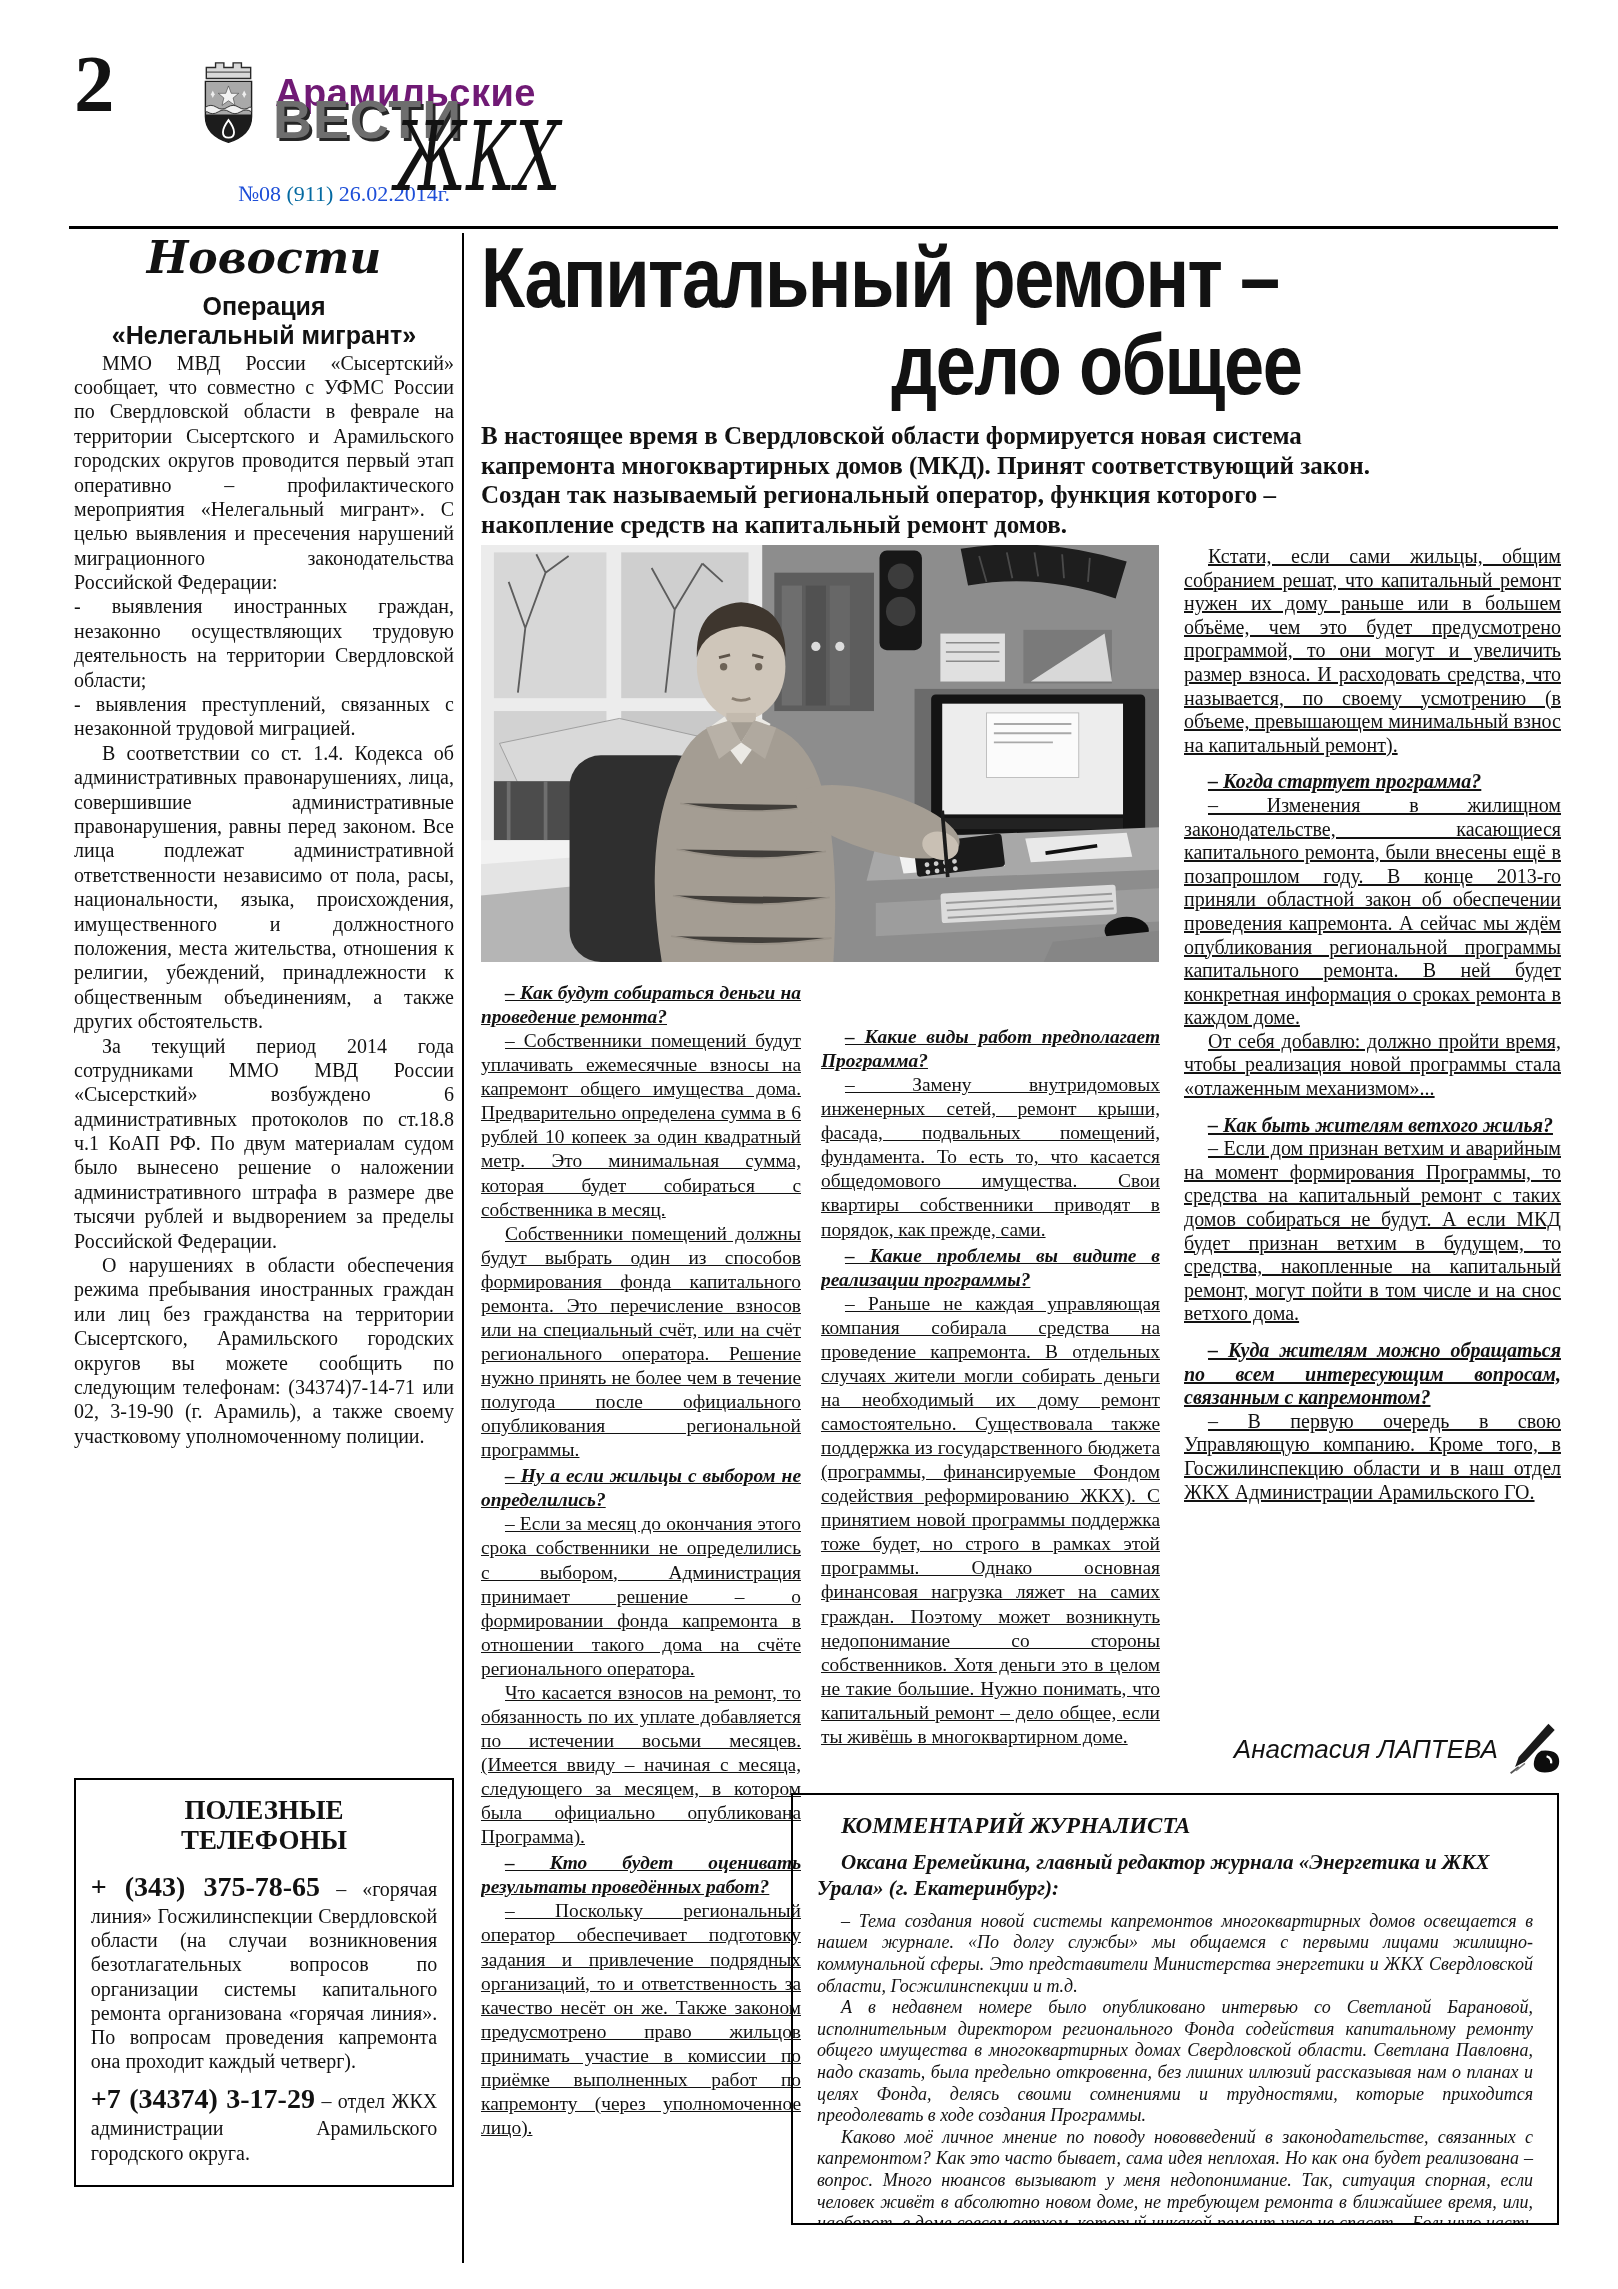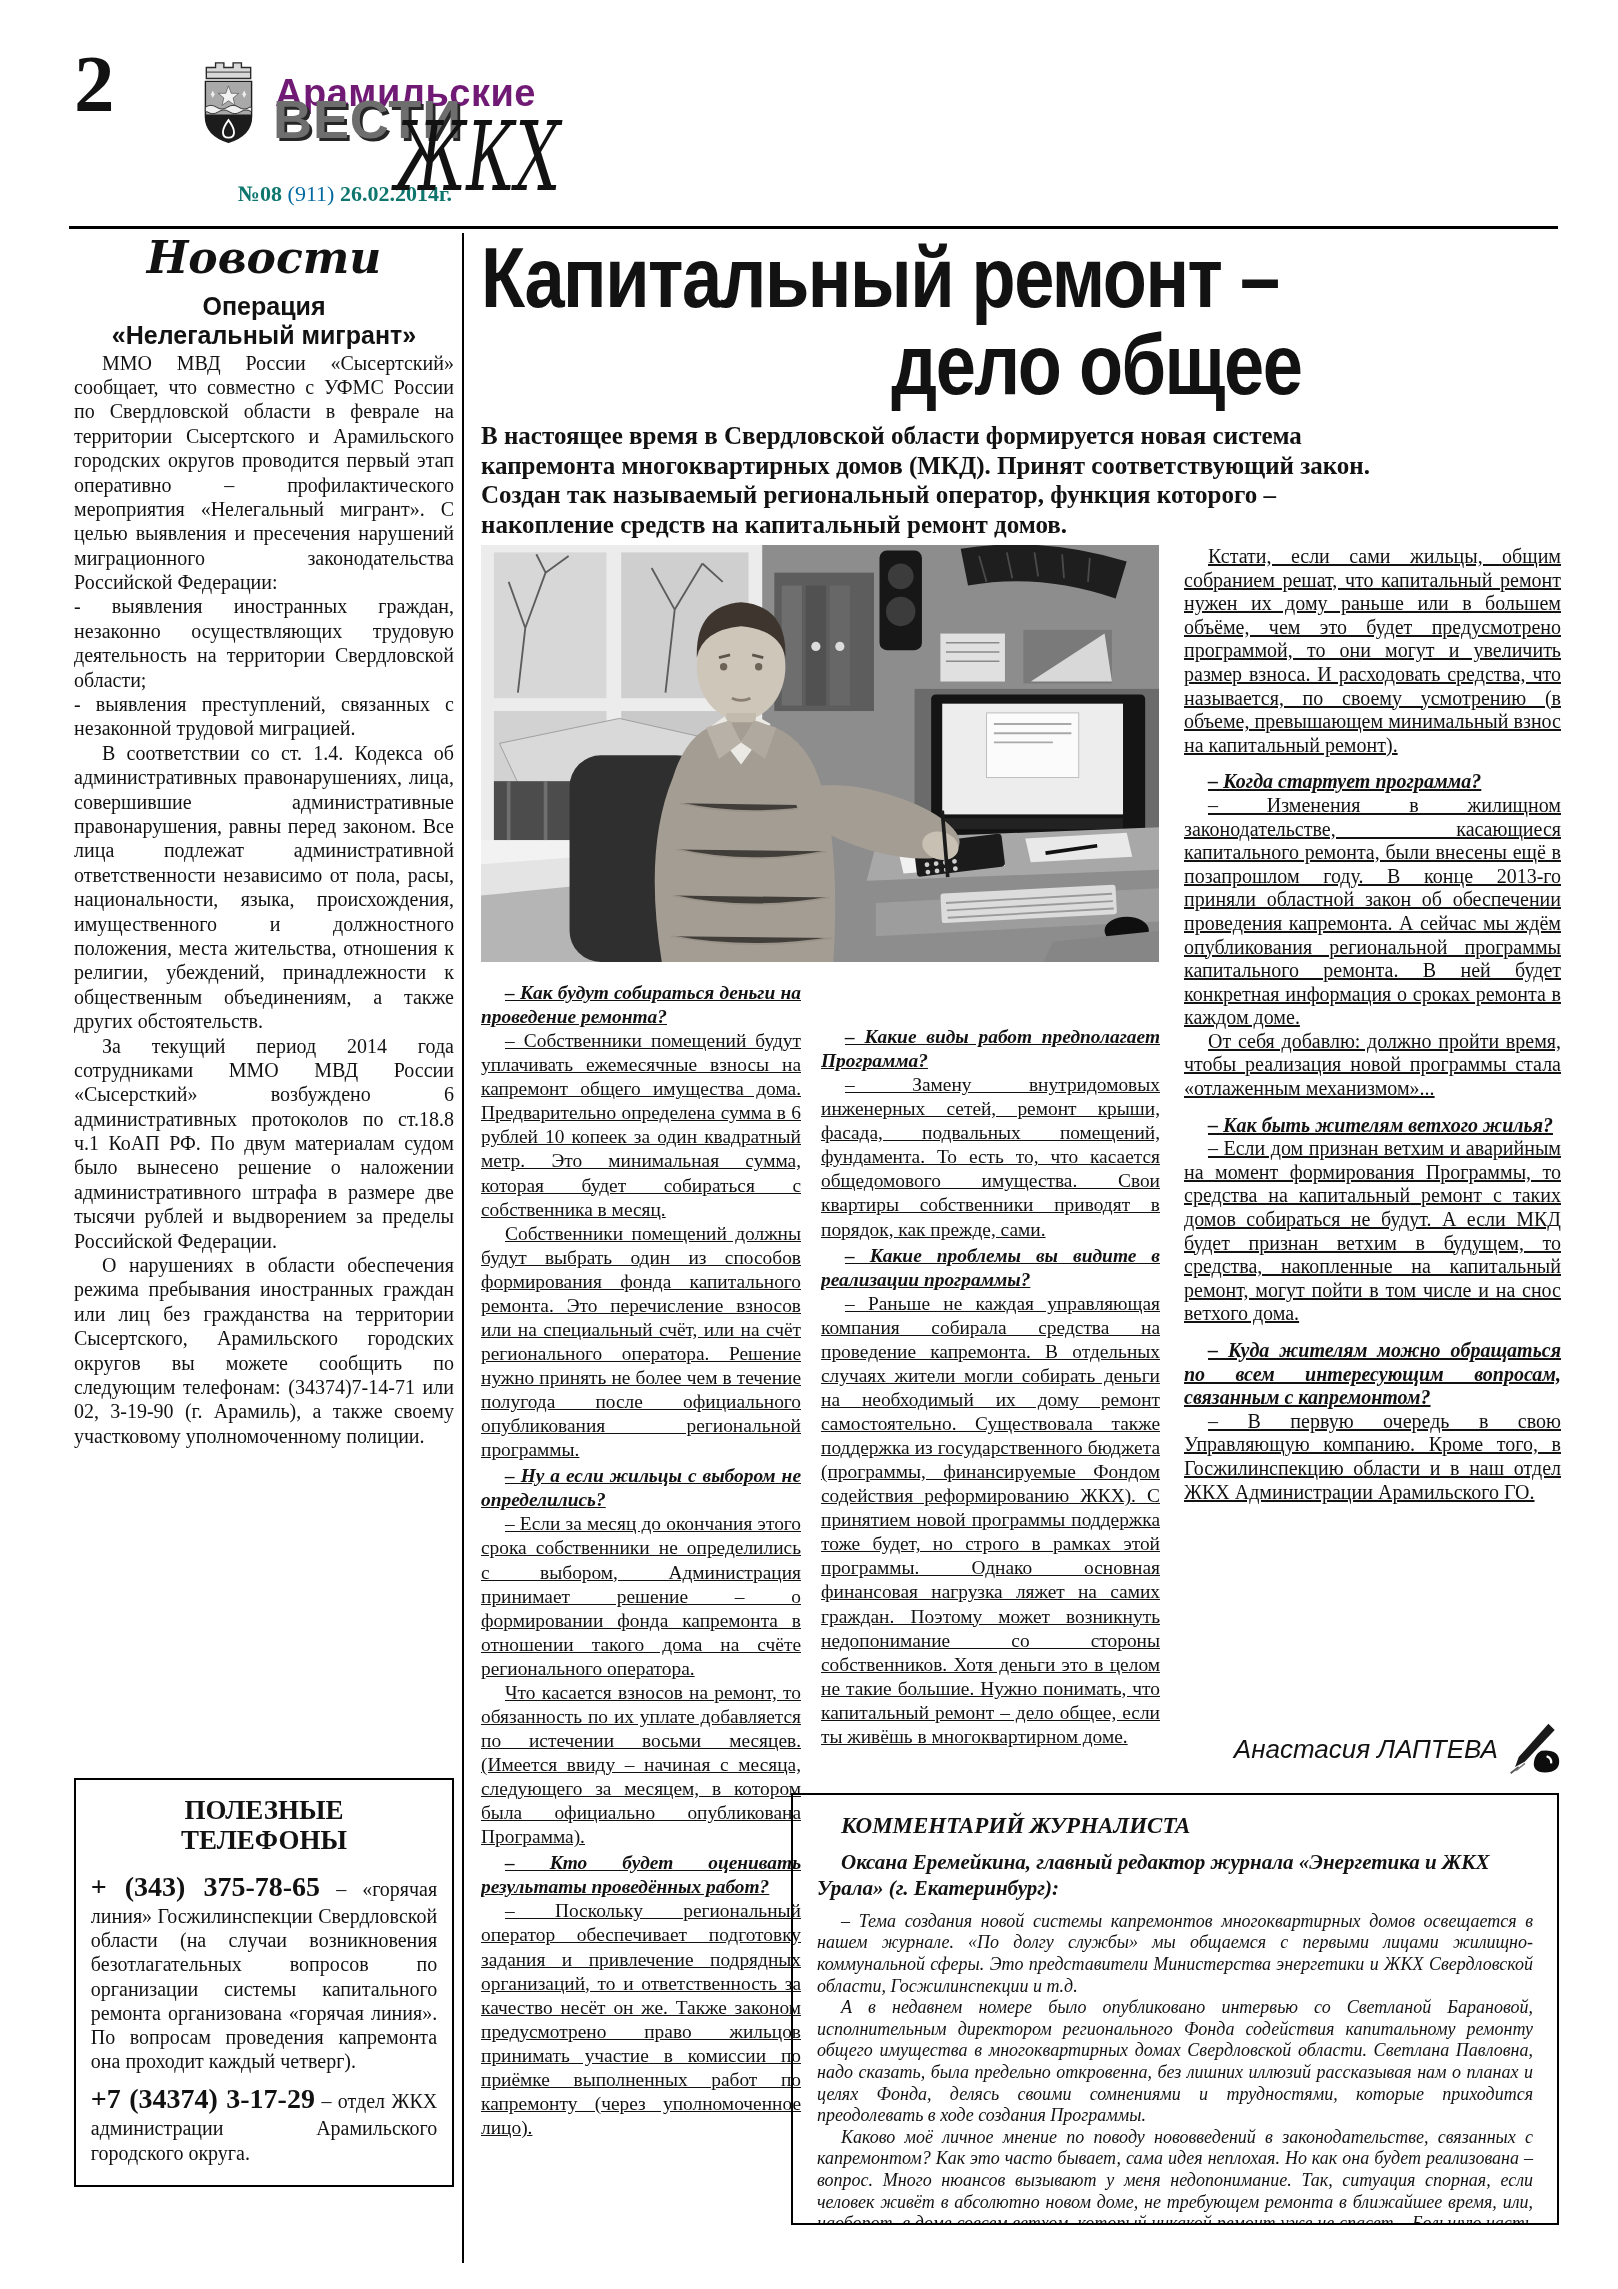--- a/index.html
+++ b/index.html
@@ -9,21 +9,21 @@
   .abs { position:absolute; }
 
   
   .pagenum { left:74px; top:44px; font-size:81px; font-weight:bold; line-height:1; }
   .crest   { left:198px; top:61px; width:61px; height:85px; }
   .logo-top{ left:275px; top:72px; font-family:"Liberation Sans",sans-serif; font-weight:bold;
              font-size:38px; letter-spacing:0.5px; color:#701a75; }
   .logo-main{ left:273px; top:92px; font-family:"Liberation Sans",sans-serif; font-weight:800;
              font-size:54px; line-height:1; color:#6e6e6e; text-shadow:2.8px 2.8px 0 #262626; letter-spacing:0.9px; }
   .issue   { left:238px; top:181px; font-size:22px; }
-  .issue .no, .issue .dt { font-weight:bold; color:#0f766e; }
+  .issue .no, .issue .dt { font-weight:normal; color:#1d4ed8; }
   .issue .paren { color:#0369a1; }
   .jkh { left:395px; top:109px; font-family:"DejaVu Serif",serif; font-style:italic;
          font-size:96px; line-height:1; transform:scaleX(.66); transform-origin:left top; }
   .rule { left:69px; top:226px; width:1489px; height:2.8px; background:#000; }
   .divider { left:462px; top:233px; width:1.8px; height:2030px; background:#000; }
 
   
   .newscol { left:74px; top:234px; width:380px; }
   .news-title { text-align:center; font-family:"DejaVu Serif",serif; font-style:italic;
                 font-weight:bold; font-size:44px; line-height:1.1; }

